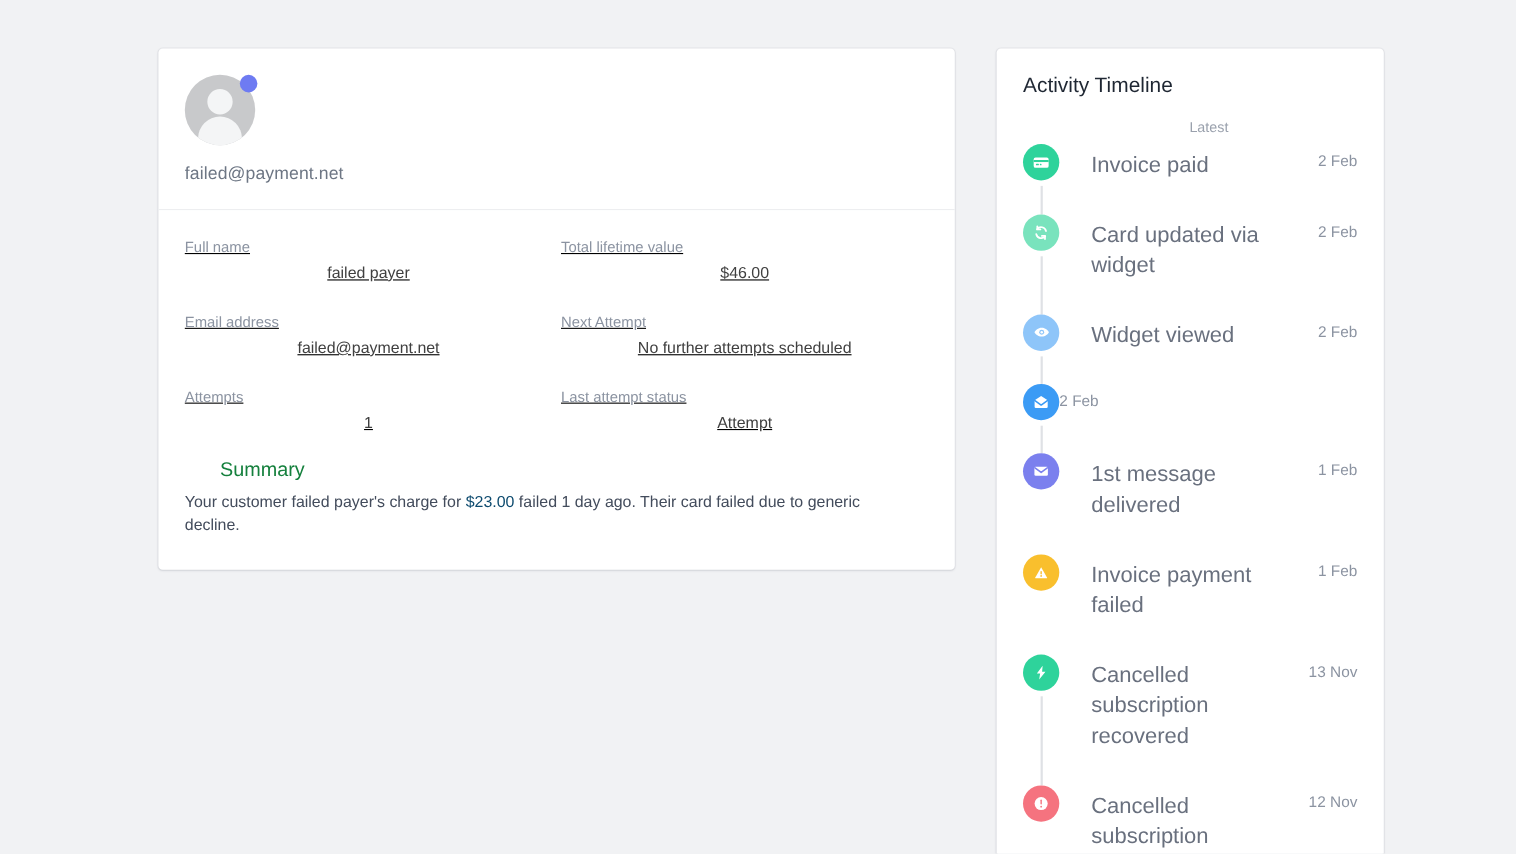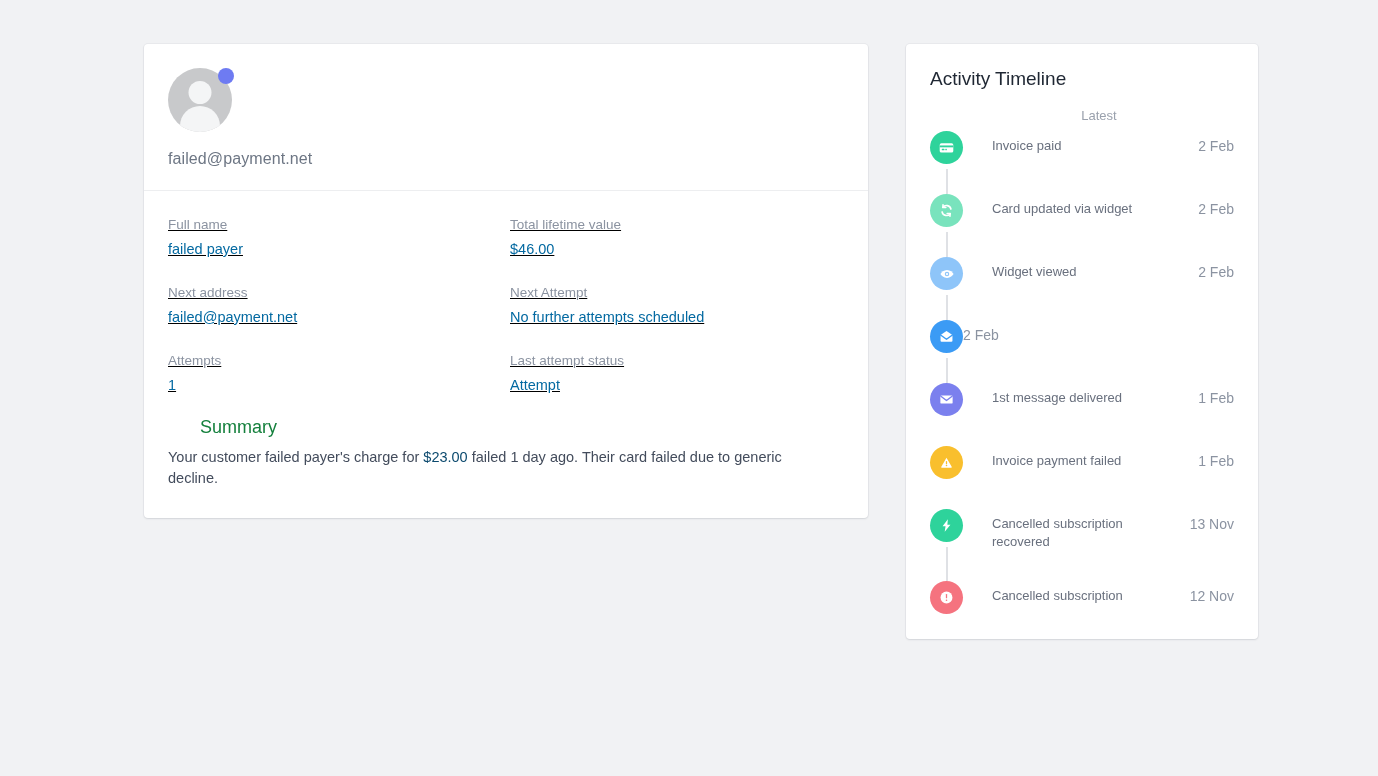--- a/index.html
+++ b/index.html
@@ -100,21 +100,22 @@
     padding-bottom: 28px;
   }
   .field:nth-last-child(1), .field:nth-last-child(2) { padding-bottom: 0; }
   .field-label {
     font-size: 13.5px;
     color: #8b93a1;
     margin-bottom: 9px;
   }
   .field-value {
     font-size: 14.5px;
-    color: #0369a1;
+    color: #404040;
+    text-align: center;
   }
 
   .summary-block { margin-top: 24px; }
   .summary-label {
     font-size: 18px;
     color: #15803d;
     margin-bottom: 9px;
     margin-left: 32px;
   }
   .summary-text {
@@ -180,21 +181,21 @@
     display: flex;
     align-items: center;
     justify-content: center;
     position: relative;
     z-index: 2;
   }
   .tl-icon svg { display: block; }
 
   .tl-label {
     flex: 1 1 auto;
-    font-size: 13px;
+    font-size: 20px;
     color: #69707e;
     line-height: 1.38;
     padding: 6px 8px 0 29px;
   }
   .tl-date {
     flex: 0 0 auto;
     font-size: 14px;
     color: #8b93a1;
     padding-top: 7px;
     white-space: nowrap;
@@ -225,21 +226,21 @@
           <div class="field-label">Full name</div>
           <div class="field-value">failed payer</div>
         </div>
 
         <div class="field">
           <div class="field-label">Total lifetime value</div>
           <div class="field-value">$46.00</div>
         </div>
 
         <div class="field">
-          <div class="field-label">Next address</div>
+          <div class="field-label">Email address</div>
           <div class="field-value">failed@payment.net</div>
         </div>
 
         <div class="field">
           <div class="field-label">Next Attempt</div>
           <div class="field-value">No further attempts scheduled</div>
         </div>
 
         <div class="field">
           <div class="field-label">Attempts</div>

